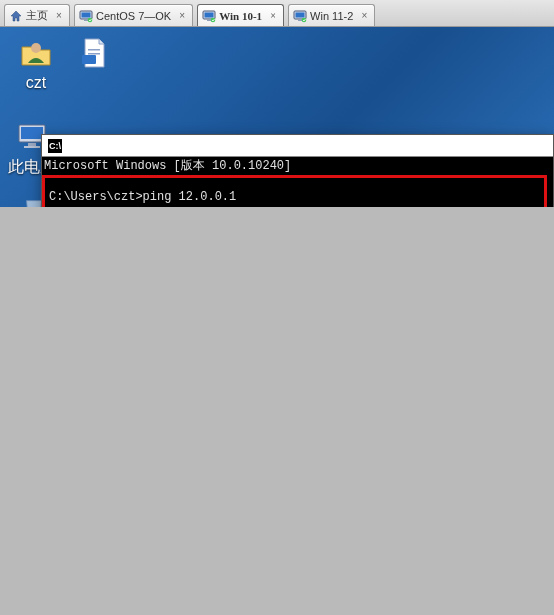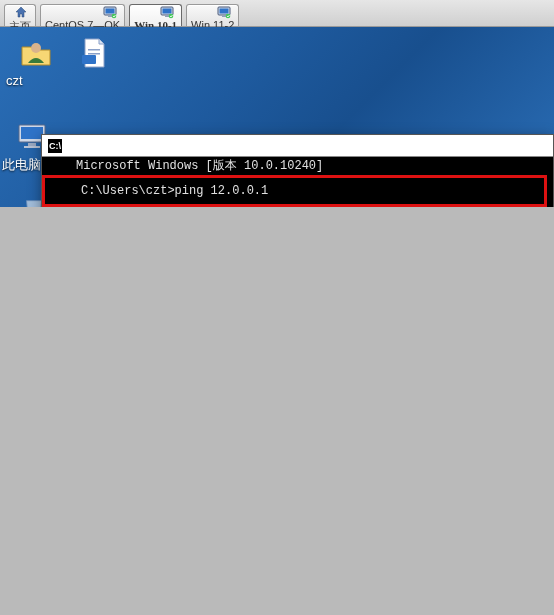--- a/index.html
+++ b/index.html
@@ -14,27 +14,26 @@
     display: flex; align-items: flex-end;
     padding: 0 4px;
     gap: 4px;
   }
   .tab {
     height: 22px;
     background: linear-gradient(#f9f9f9, #e4e4e4);
     border: 1px solid #9a9a9a;
     border-bottom: none;
     border-radius: 3px 3px 0 0;
-    display: inline-flex; align-items: flex-end;
+    display: inline-flex; align-items: center;
     padding: 0 4px;
     font-size: 11px;
     color: #333;
     cursor: default;
     box-shadow: inset 0 1px 0 #fff;
-    flex-direction: column;
   }
   .tab.active {
     background: linear-gradient(#ffffff, #f0f0f0);
     border-color: #6a6a6a;
     font-weight: bold;
     font-family: Liberation Serif, serif;
   }
   .tab .icon { width: 14px; height: 14px; margin-right: 3px; display:inline-flex;align-items:center;justify-content:center;}
   .tab .close {
     width: 12px; height: 12px; margin-left: 5px;
@@ -45,23 +44,23 @@
   
   .desktop {
     position: relative;
     width: 100%;
     height: 180px;
     background: linear-gradient(135deg, #2b6fb8 0%, #1e5a9e 40%, #184f8e 60%, #2b6fb8 100%);
   }
   .desk-icon {
     position: absolute;
     width: 60px;
-    text-align: left;
+    text-align: center;
     color: #fff;
-    font-size: 13px;
+    font-size: 16px;
     text-shadow: 0 1px 2px rgba(0,0,0,0.8);
   }
   .desk-icon .glyph {
     width: 36px; height: 36px; margin: 0 auto 3px;
     display:flex;align-items:center;justify-content:center;
   }
   .desk-icon .label { display:block; word-wrap:break-word; line-height:1.1; }
 
   
   .cmd-window {
@@ -88,25 +87,25 @@
   }
   .cmd-body {
     background:#000;
     color:#e0e0e0;
     font-family: "NSimSun","SimSun","Courier New",monospace;
     font-size: 12px;
     line-height: 14px;
     padding: 2px 0 2px 0;
     min-height: 62px;
   }
-  .cmd-line { white-space: pre; padding-left:2px;margin-left:32px;}
+  .cmd-line { white-space: pre; padding-left:2px;}
   .cmd-highlight {
     border: 3px solid #d11;
     margin: 2px 6px 2px 0;
-    padding: 6px 0 6px 2px;
+    padding: 12px 0 6px 2px;
   }
 
   
   .lower {
     position:absolute;
     left:0; top:207px;
     width:554px; height:408px;
     background:#bababa;
   }
 

